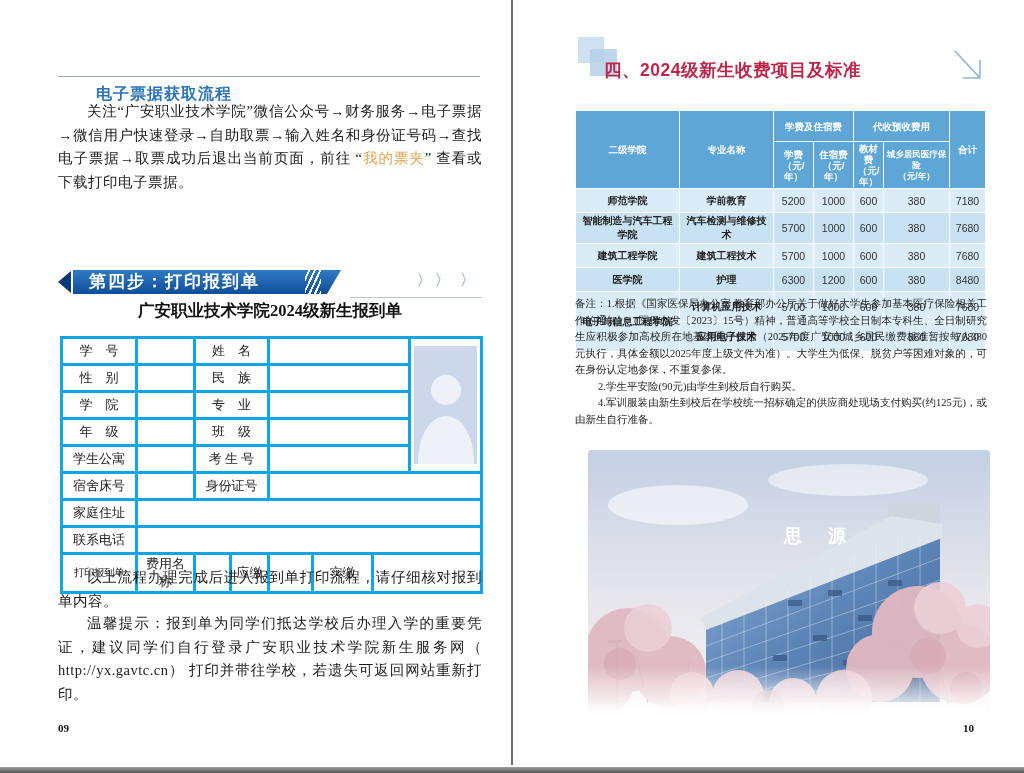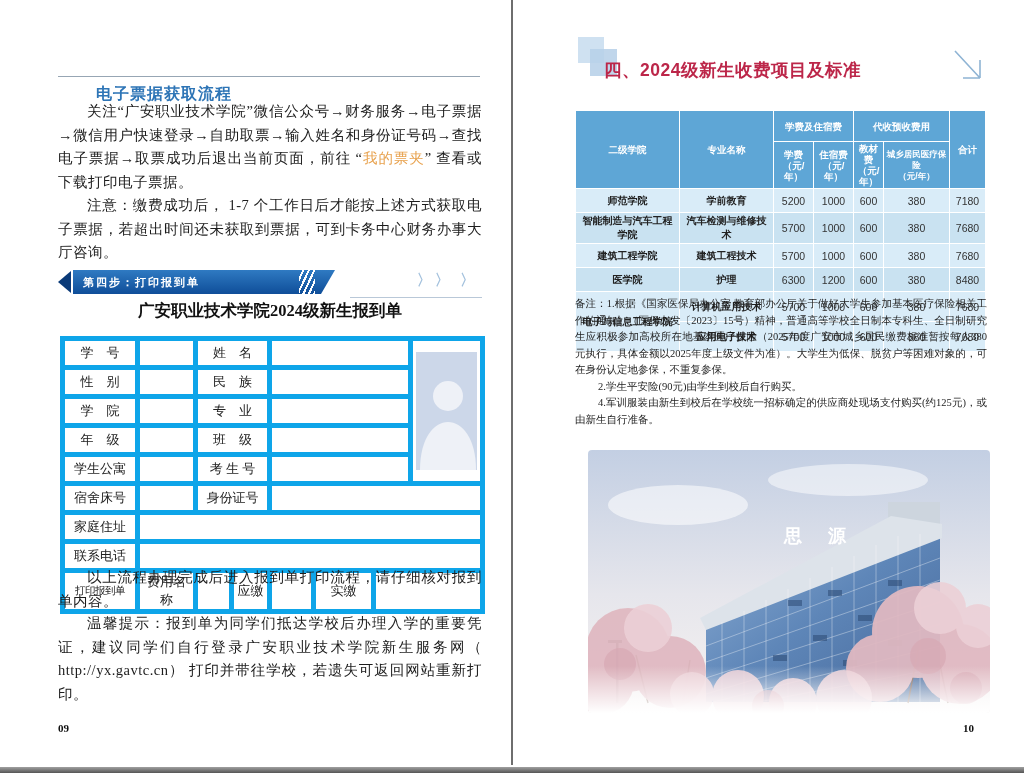--- a/index.html
+++ b/index.html
@@ -26,34 +26,34 @@
     text-align:justify;text-indent:2em;letter-spacing:0.5px;color:#1c1c1c;}
   .p1{top:100px;} .p2{top:194px;} .p3{top:566px;} .p4{top:612px;}
   .orange{color:#e8a24e;}
 
   .banner-row{position:absolute;left:58px;top:270px;width:424px;height:26px;}
   .banner-tri{position:absolute;left:0;top:1px;width:0;height:0;
     border-top:11px solid transparent;border-bottom:11px solid transparent;
     border-right:13px solid #0a3a78;}
   .banner-body{position:absolute;left:15px;top:0;width:252px;height:24px;
     background:linear-gradient(180deg,#2f7ac2,#0f4e99);color:#fff;font-weight:bold;
-    font-size:11px;line-height:24px;padding-left:10px;letter-spacing:2px;
+    font-size:17px;line-height:24px;padding-left:16px;letter-spacing:2px;
     clip-path:polygon(0 0,100% 0,calc(100% - 14px) 100%,0 100%);}
   .banner-body::after{content:"";position:absolute;right:20px;top:0;bottom:0;width:16px;
     background:repeating-linear-gradient(115deg,transparent 0 3px,#ffffff 3px 5px);}
   .banner-chevrons{position:absolute;right:4px;top:1px;font-weight:bold;font-size:15px;
     color:#a3c1dd;letter-spacing:3px;}
   .banner-underline{position:absolute;right:0;bottom:-2px;width:132px;height:1px;background:#b9c8d8;}
 
   .form-title{position:absolute;left:58px;top:300px;width:424px;margin:0;text-align:center;
     font-family:"Liberation Serif",serif;font-weight:bold;font-size:16.5px;color:#111;}
 
   table.form{position:absolute;left:60px;top:336px;width:420px;border-collapse:collapse;
     table-layout:fixed;font-family:"Liberation Serif",serif;}
-  table.form td{border:5px solid #0ea5e9;height:24px;font-size:13px;color:#222;
+  table.form td{border:3px solid #0ea5e9;height:24px;font-size:13px;color:#222;
     text-align:center;padding:0 2px;overflow:hidden;}
   table.form td.small{font-size:10.5px;letter-spacing:-0.5px;}
   table.form td.photo-cell{padding:3px;}
   .photo-box{width:100%;height:118px;background:#ccd7e9;position:relative;overflow:hidden;}
   .photo-box svg{display:block;}
 
   .pagenum{position:absolute;top:722px;font-family:"Liberation Serif",serif;
     font-weight:bold;font-size:11px;color:#111;}
   .pagenum.pl{left:58px;} .pagenum.pr{left:451px;}
 
@@ -93,21 +93,20 @@
 <body>
 
 <div class="page page-left">
 
   <div class="sec-underline"></div>
 
   <div class="sub-title">电子票据获取流程</div>
 
   <p class="body-p p1"><span>关注“广安职业技术学院”微信公众号→财务服务→电子票据→微信用户快速登录→自助取票→输入姓名和身份证号码→查找电子票据→取票成功后退出当前页面，前往 “</span><span class="orange">我的票夹</span><span>” 查看或下载打印电子票据。</span></p>
 
-  <p class="body-p p2">注意：缴费成功后， 1-7 个工作日后才能按上述方式获取电子票据，若超出时间还未获取到票据，可到卡务中心财务办事大厅咨询。</p>
 
   <div class="banner-row">
     <div class="banner-tri"></div>
     <div class="banner-body">第四步：打印报到单</div>
     <span class="banner-chevrons">〉〉 〉</span>
     <div class="banner-underline"></div>
   </div>
 
   <h3 class="form-title">广安职业技术学院2024级新生报到单</h3>
 

